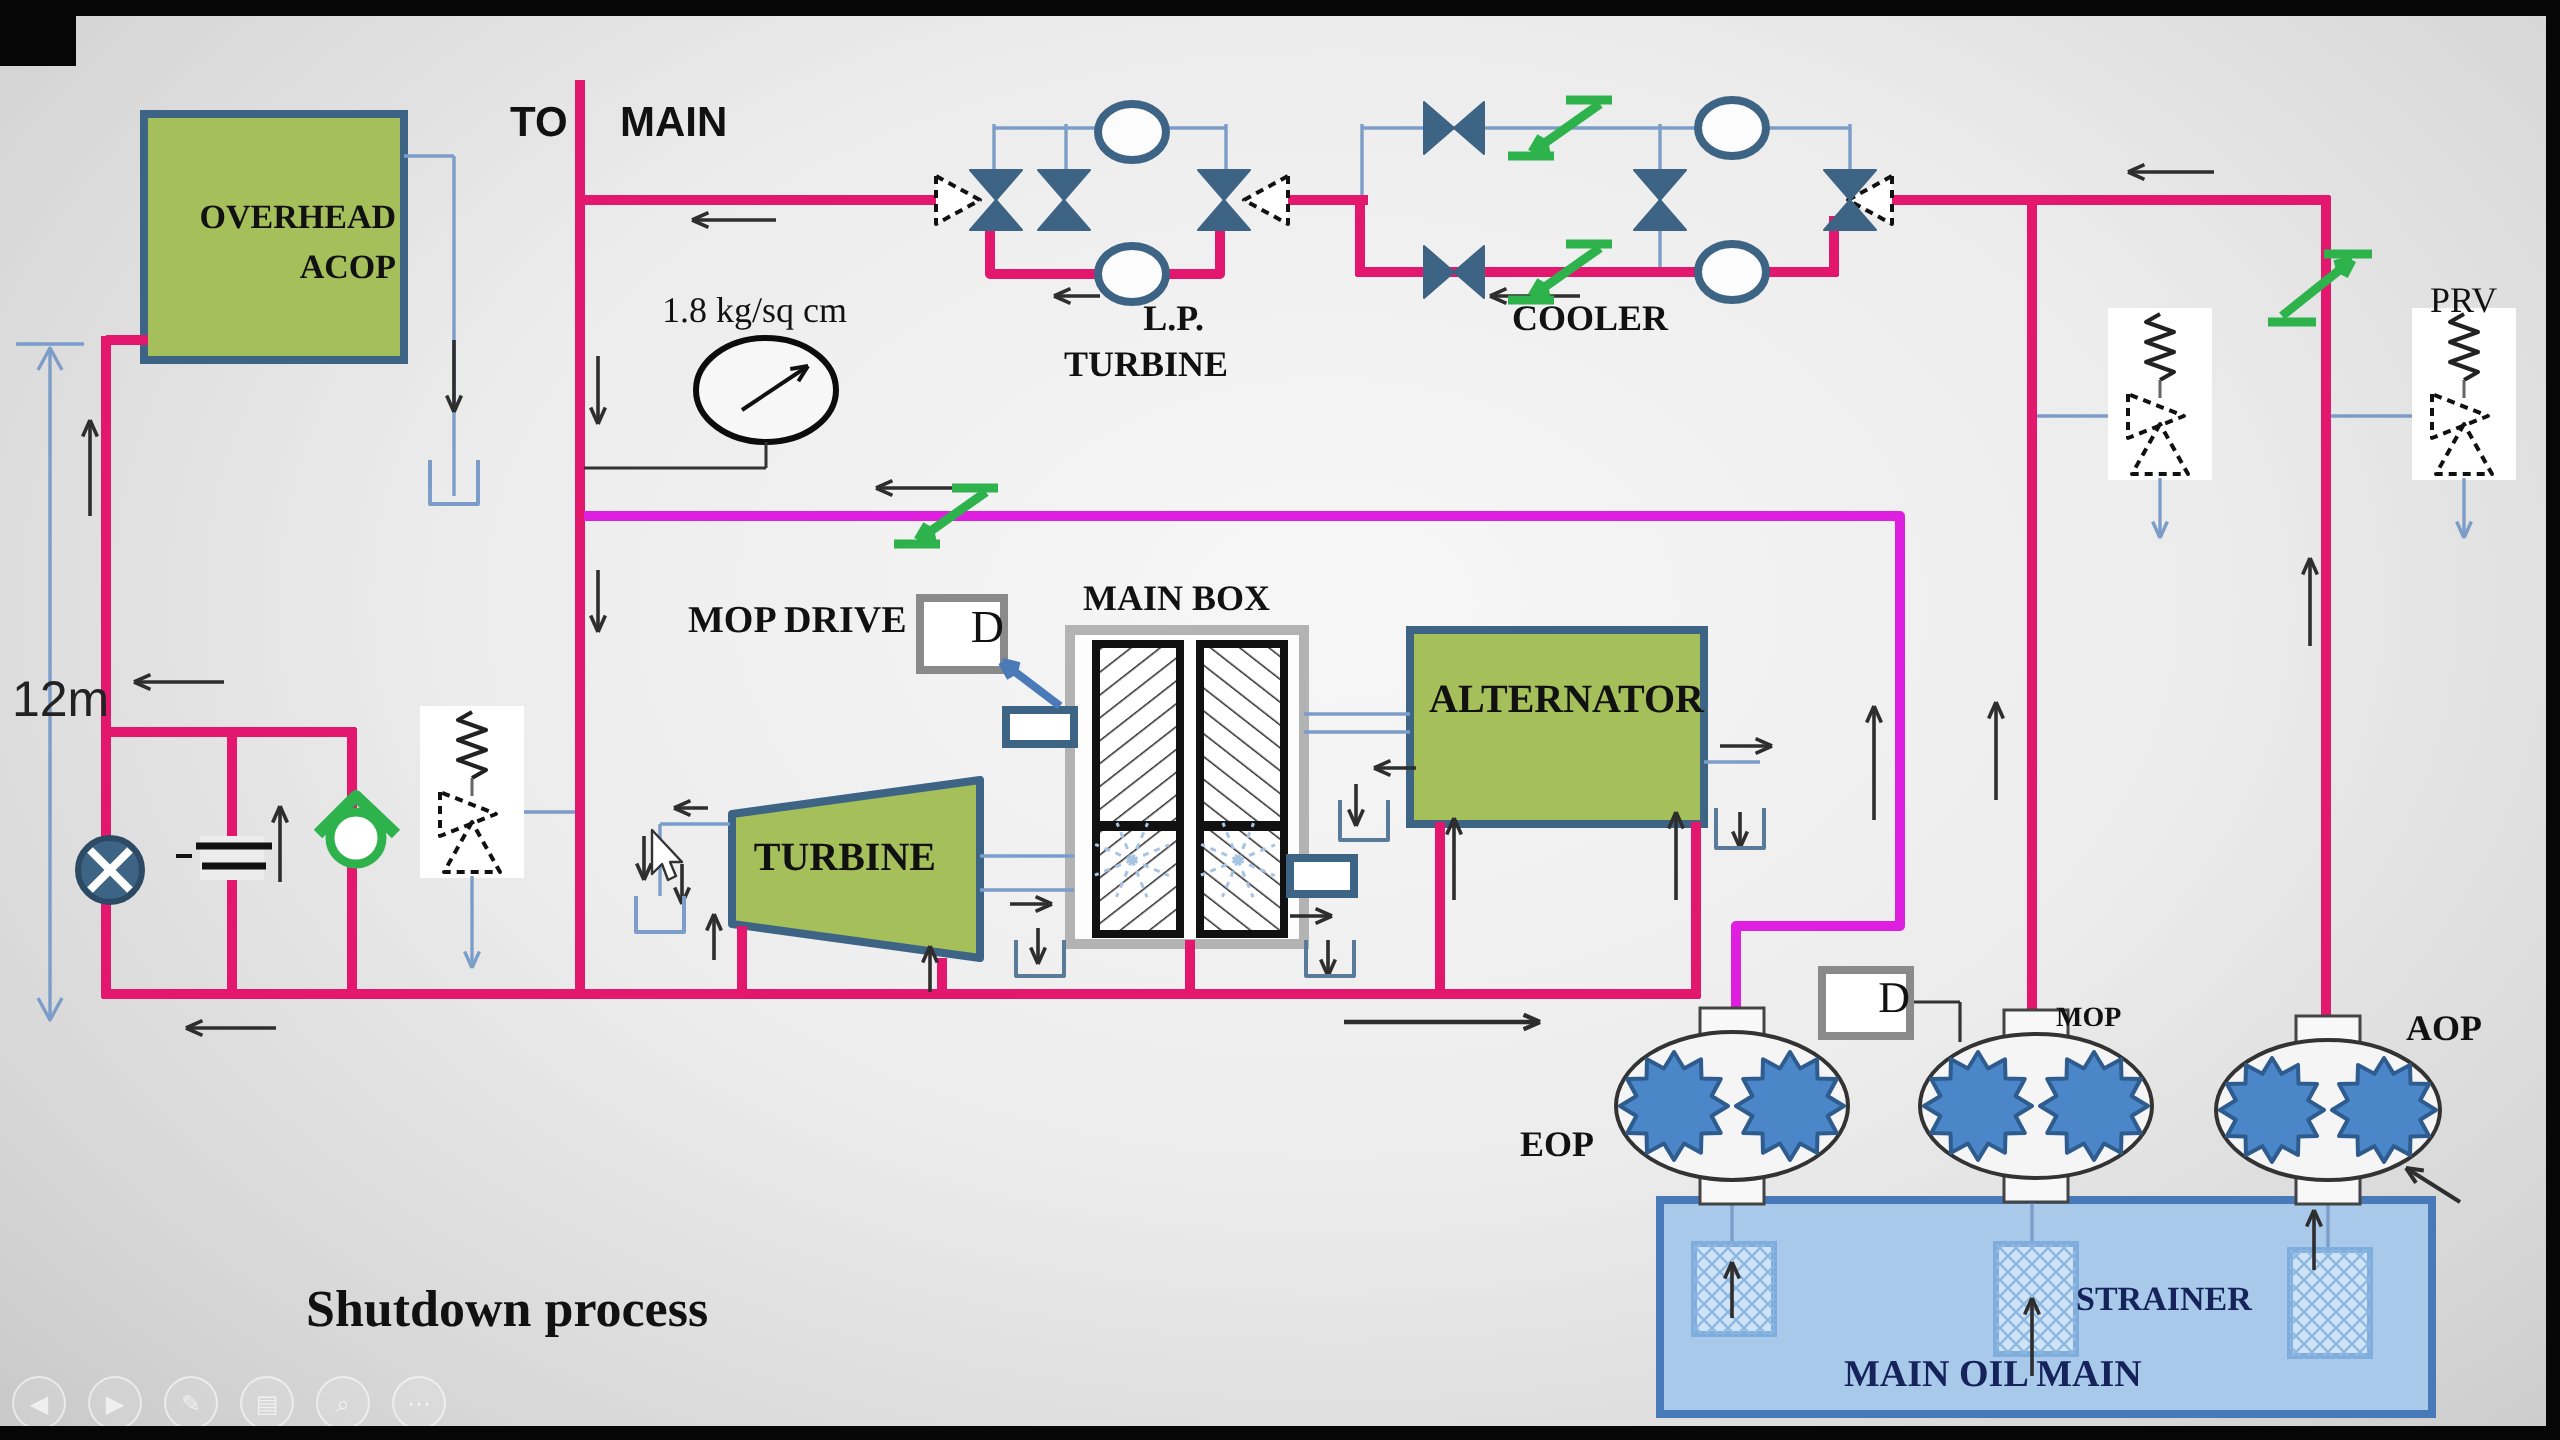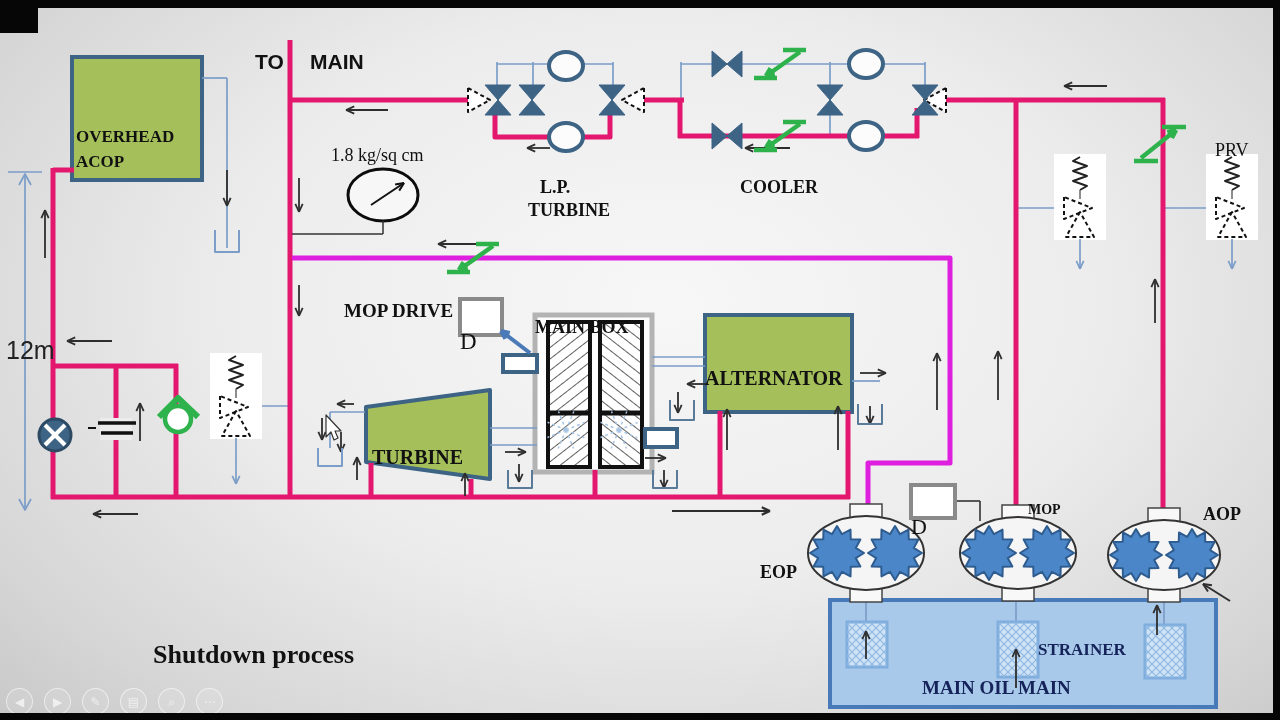--- a/index.html
+++ b/index.html
@@ -2,21 +2,21 @@
 <html><head>
 <meta charset="utf-8">
 <style>
   html,body{margin:0;padding:0;background:#222;}
   #stage{position:relative;width:1280px;height:720px;overflow:hidden;
     font-family:"Liberation Serif",serif;
     background:radial-gradient(ellipse 980px 640px at 52% 42%, #f7f7f7 0%, #ececec 45%, #d6d6d6 78%, #c3c3c3 100%);}
   #dg{position:absolute;left:0;top:0;}
   .lbl{position:absolute;color:#111;white-space:nowrap;line-height:1.05;}
   .serifb{font-weight:bold;font-family:"Liberation Serif",serif;}
-  .ctr{text-align:left;margin-top:28px;}
+  .ctr{text-align:right;}
   .navy{color:#15235a;}
   .frame{position:absolute;background:#060606;}
   #controls{position:absolute;left:6px;top:688px;display:flex;gap:11px;}
   .cbtn{width:25px;height:25px;border-radius:50%;border:1px solid rgba(255,255,255,0.55);
     background:rgba(255,255,255,0.10);color:rgba(255,255,255,0.65);
     font-size:12px;display:flex;align-items:center;justify-content:center;
     font-family:"DejaVu Sans",sans-serif;cursor:pointer;}
 </style>
 </head>
 <body>

